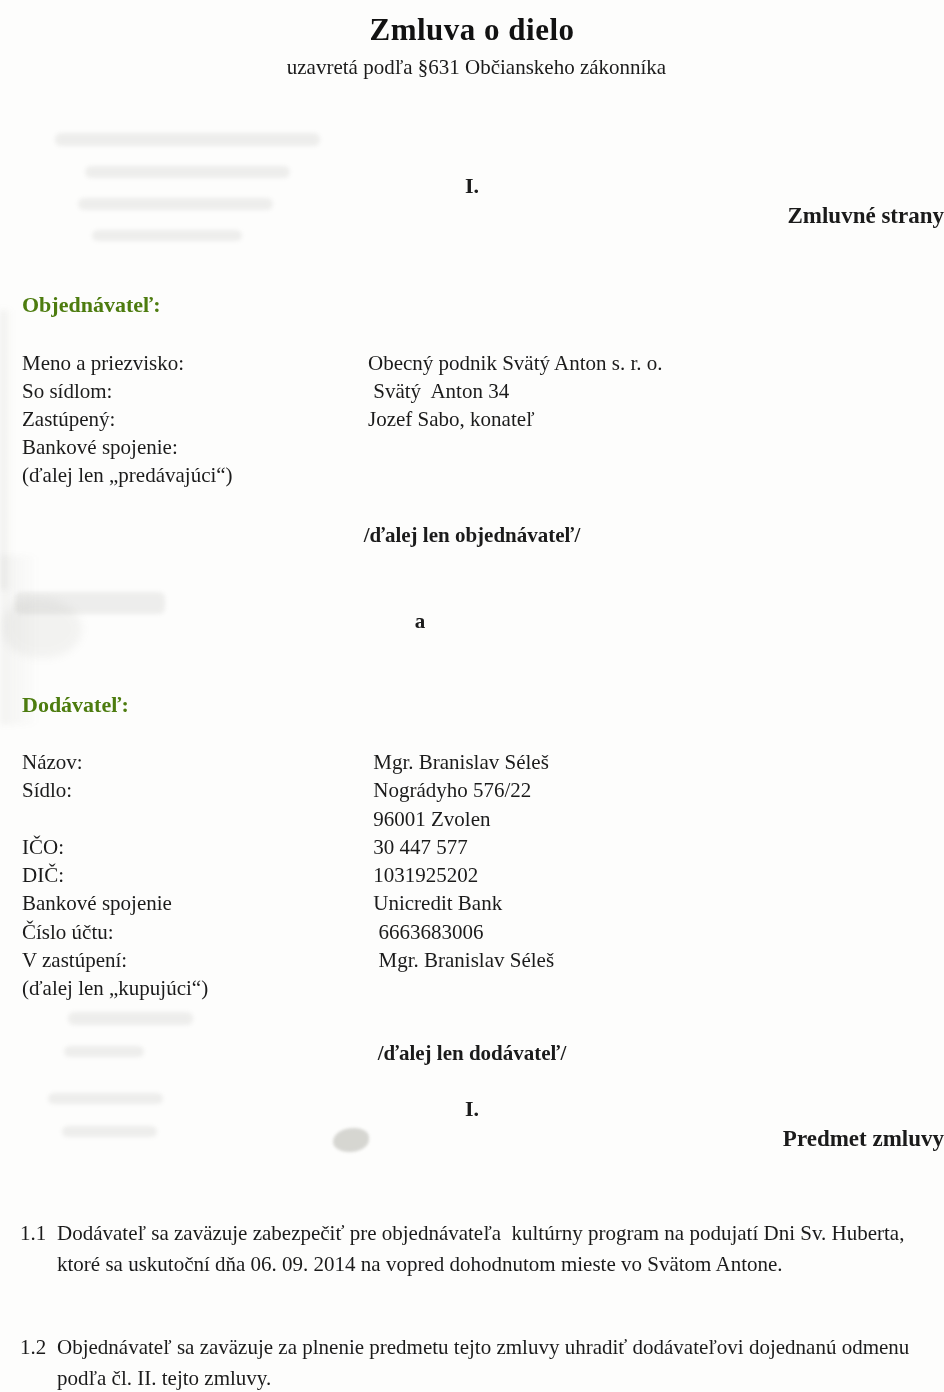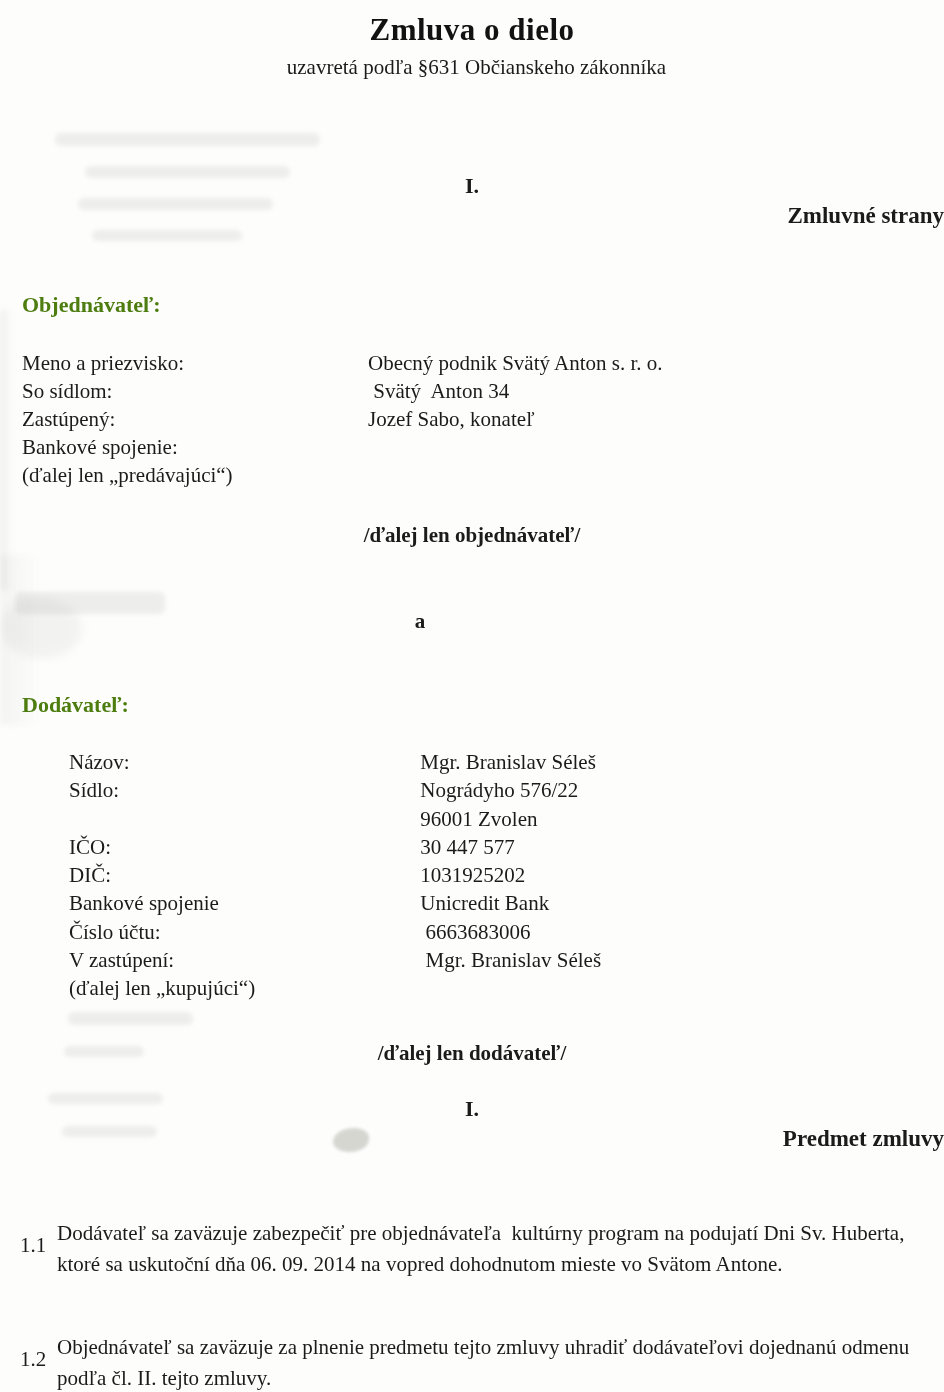--- a/index.html
+++ b/index.html
@@ -19,32 +19,32 @@
   .pos-sec1h{top:203px;}
   .pos-sec2n{top:1096px;}
   .pos-sec2h{top:1126px;}
   .party-head{position:absolute;left:22px;font-size:22px;font-weight:700;color:#4d7c0f;}
   .pos-objh{top:292px;}
   .pos-dodh{top:692px;}
   .rows{position:absolute;left:22px;right:18px;display:flex;flex-direction:column;}
   .pos-objrows{top:351px;}
   .pos-objrows .row{height:28px;}
   .pos-dodrows{top:750px;}
-  .pos-dodrows .row{height:28.25px;margin-left:47px;}
+  .pos-dodrows .row{height:28.25px;}
   .row{display:flex;font-size:21px;}
   .lbl{width:346px;flex:none;white-space:pre;}
   .val{white-space:pre;}
   .alias{font-size:21px;font-weight:700;}
   .pos-aliasobj{top:523px;}
   .pos-conj{top:609px;right:104px;}
   .pos-aliasdod{top:1041px;}
   .clause{position:absolute;left:20px;right:19px;display:flex;font-size:21px;}
   .pos-c1{top:1218px;}
   .pos-c2{top:1332px;}
-  .cnum{width:37px;flex:none;line-height:31px;margin-top:12px;}
+  .cnum{width:37px;flex:none;line-height:31px;}
   .ctext{flex:1;line-height:31px;white-space:pre-wrap;max-width:872px;}
   
   .ghost{position:absolute;background:#8a8a85;border-radius:6px;filter:blur(2px);opacity:.13;}
   .blob{position:absolute;background:#9a9a92;border-radius:45% 55% 50% 50%;filter:blur(4px);opacity:.10;}
   .smudge{position:absolute;background:#98988e;border-radius:60% 40% 55% 45%;filter:blur(1.5px);opacity:.38;}
   .streak{position:absolute;left:0;background:linear-gradient(to right,rgba(120,120,112,.12),rgba(120,120,112,0));filter:blur(3px);}
 </style>
 </head>
 <body>
 

